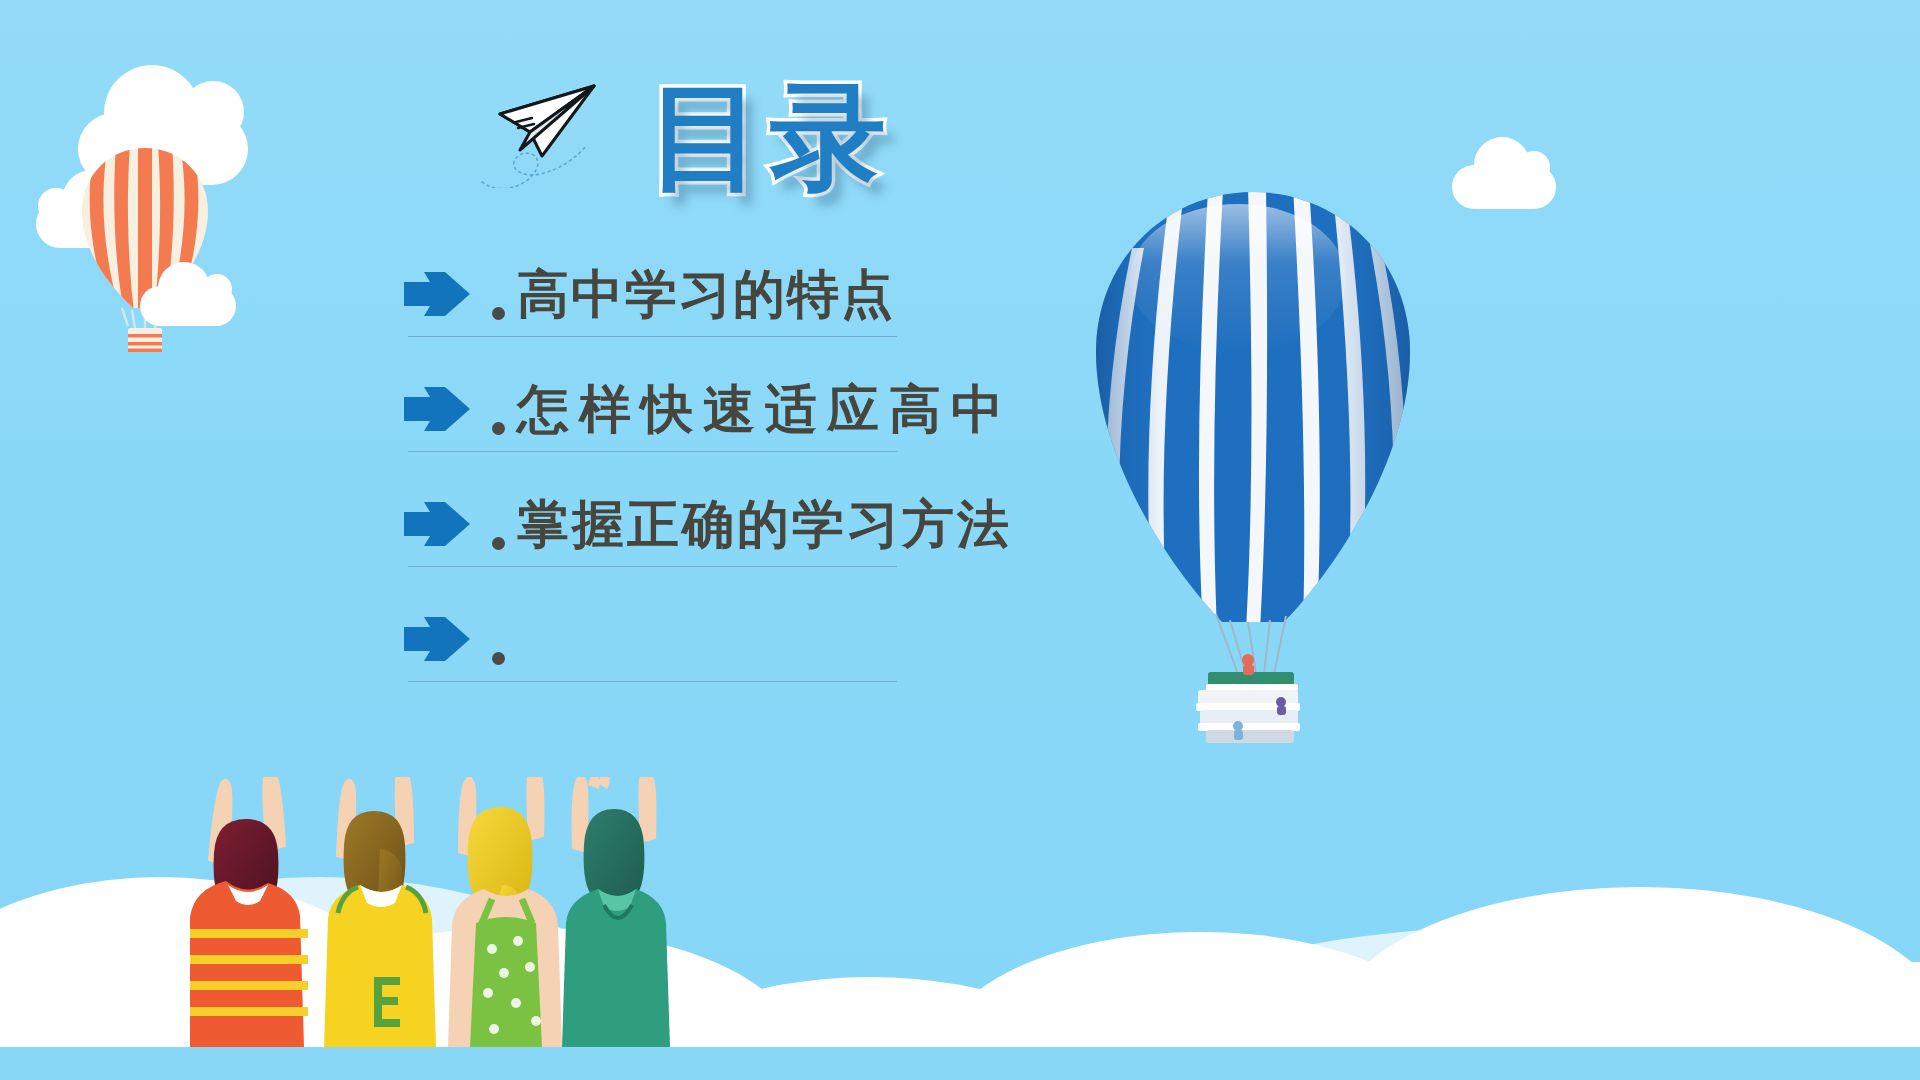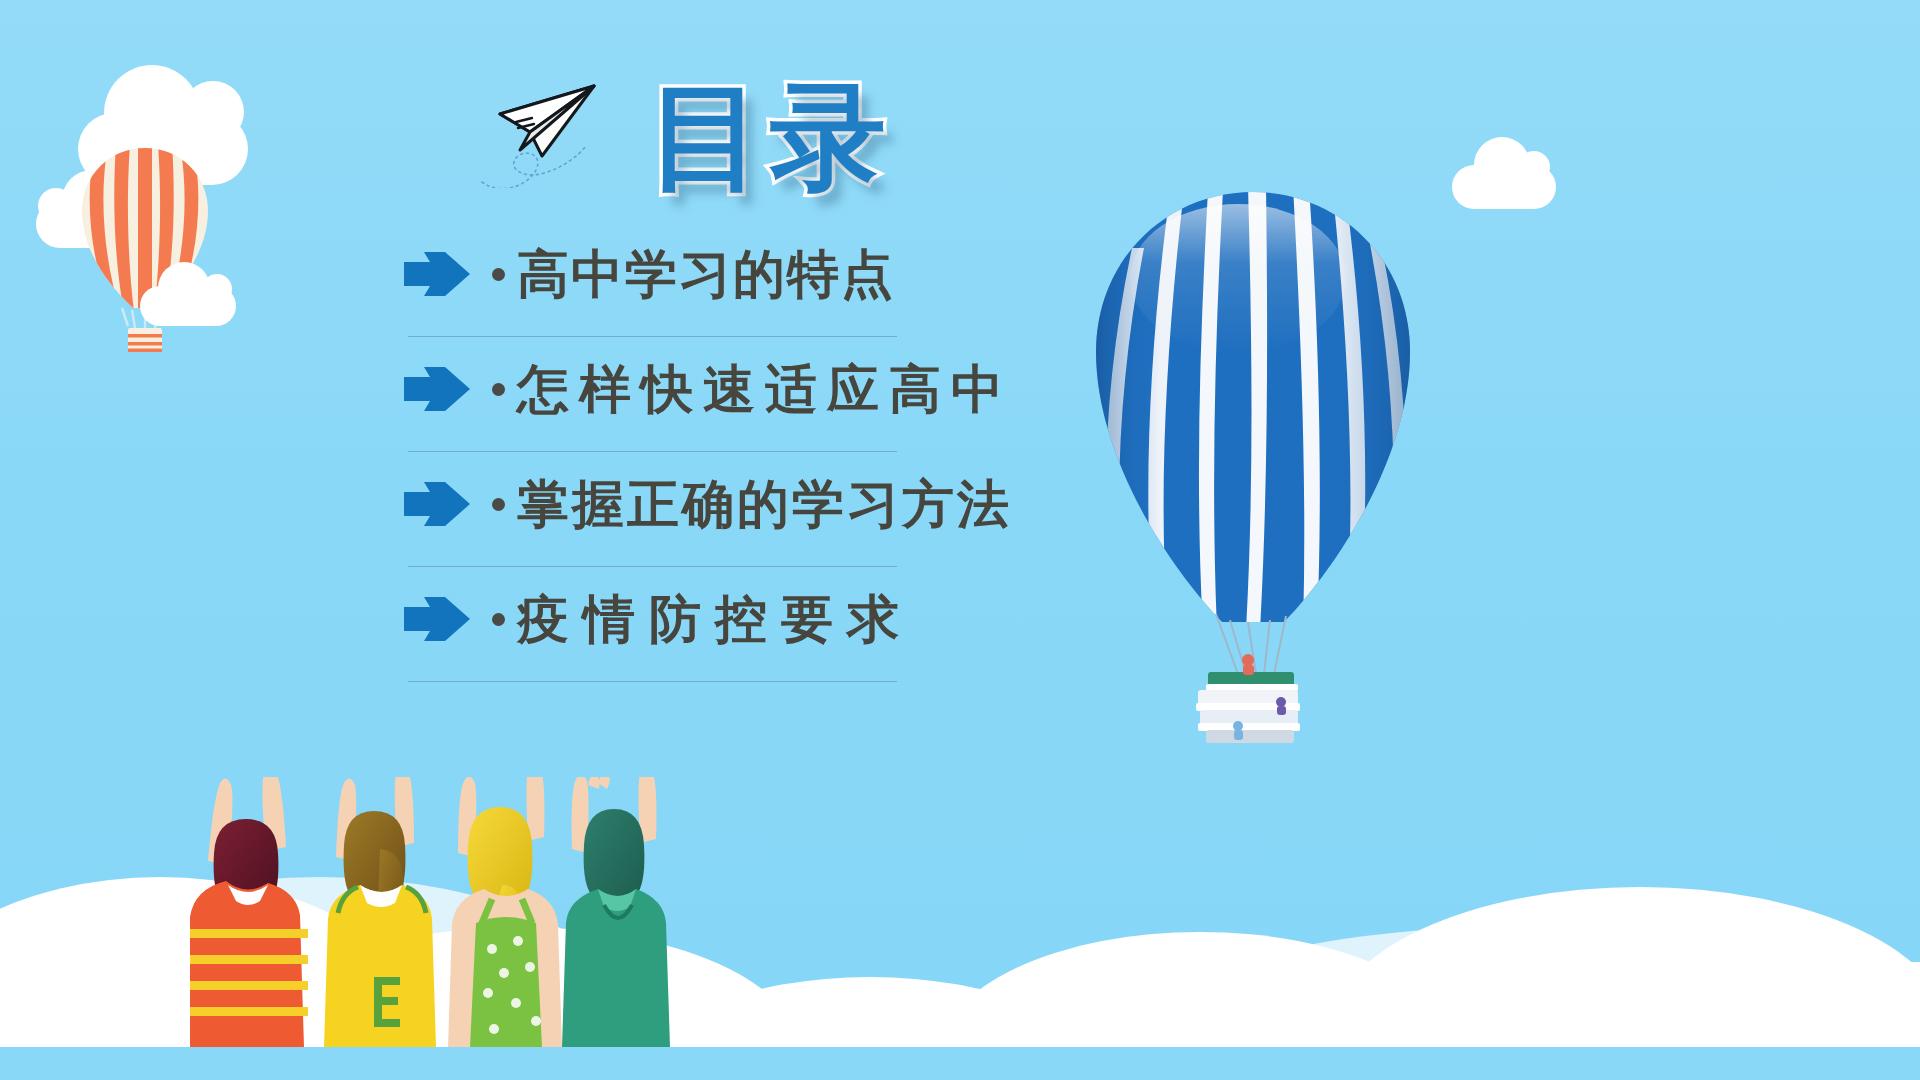--- a/index.html
+++ b/index.html
@@ -184,21 +184,21 @@
     left: 404px;
     top: 228px;
     width: 700px;
   }
   .toc-row {
     position: relative;
     height: 115px;
   }
   .toc-line {
     display: flex;
-    align-items: center;
+    align-items: flex-end;
     height: 92px;
   }
   .toc-arrow {
     flex: 0 0 auto;
     width: 66px;
     height: 52px;
     margin-right: 22px;
     display: block;
   }
   .toc-dot {
@@ -367,21 +367,20 @@
       </div>
       <div class="toc-sep"></div>
     </div>
 
     <div class="toc-row" data-row="3">
       <div class="toc-line">
         <svg class="toc-arrow" viewBox="0 0 66 52">
           <path d="M0 14 H26 L20 4 L41 4 L66 26 L41 48 L20 48 L26 38 H0 Z" fill="#1274bd"></path>
         </svg>
         <span class="toc-dot"></span>
-        <span class="toc-label">疫情防控要求</span>
       </div>
       <div class="toc-sep"></div>
     </div>
 
   </div>
 
   <div id="cloudbank">
     <div class="tint" style="left:60px;  width:640px;  height:300px;"></div>
     <div class="tint" style="left:1180px; width:780px;  height:250px;"></div>
     <div class="lump" style="left:-40px;  width:520px;  height:300px;"></div>

